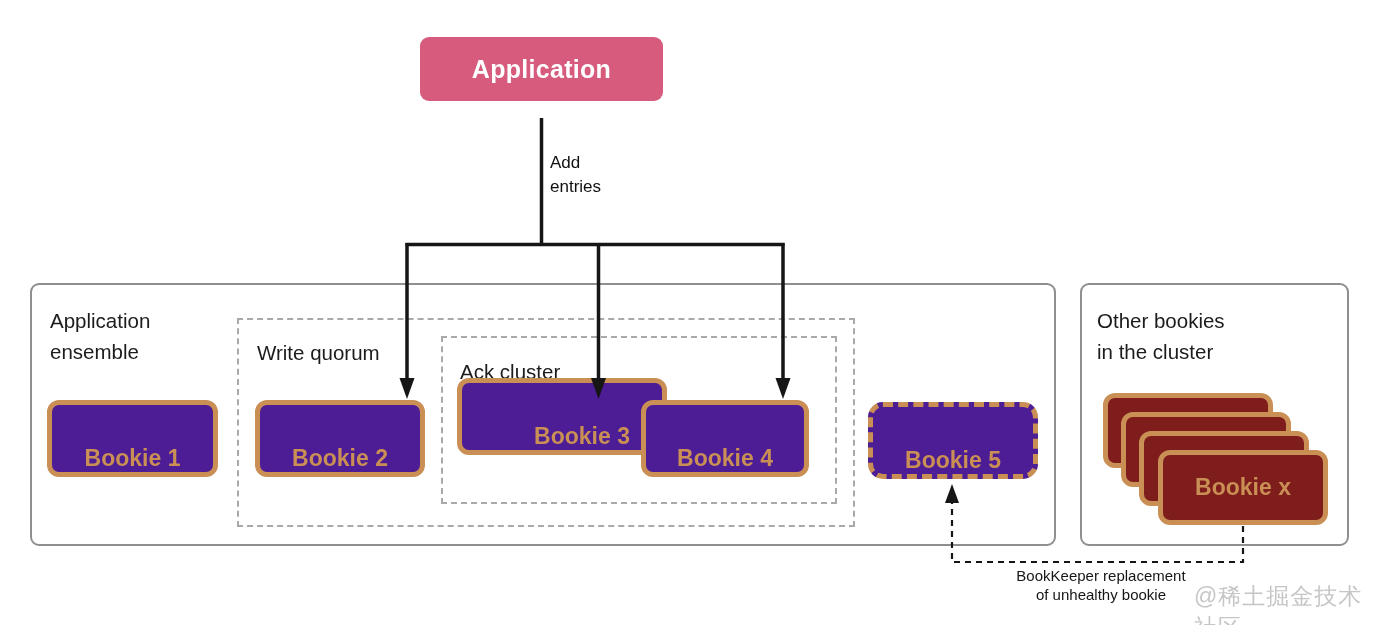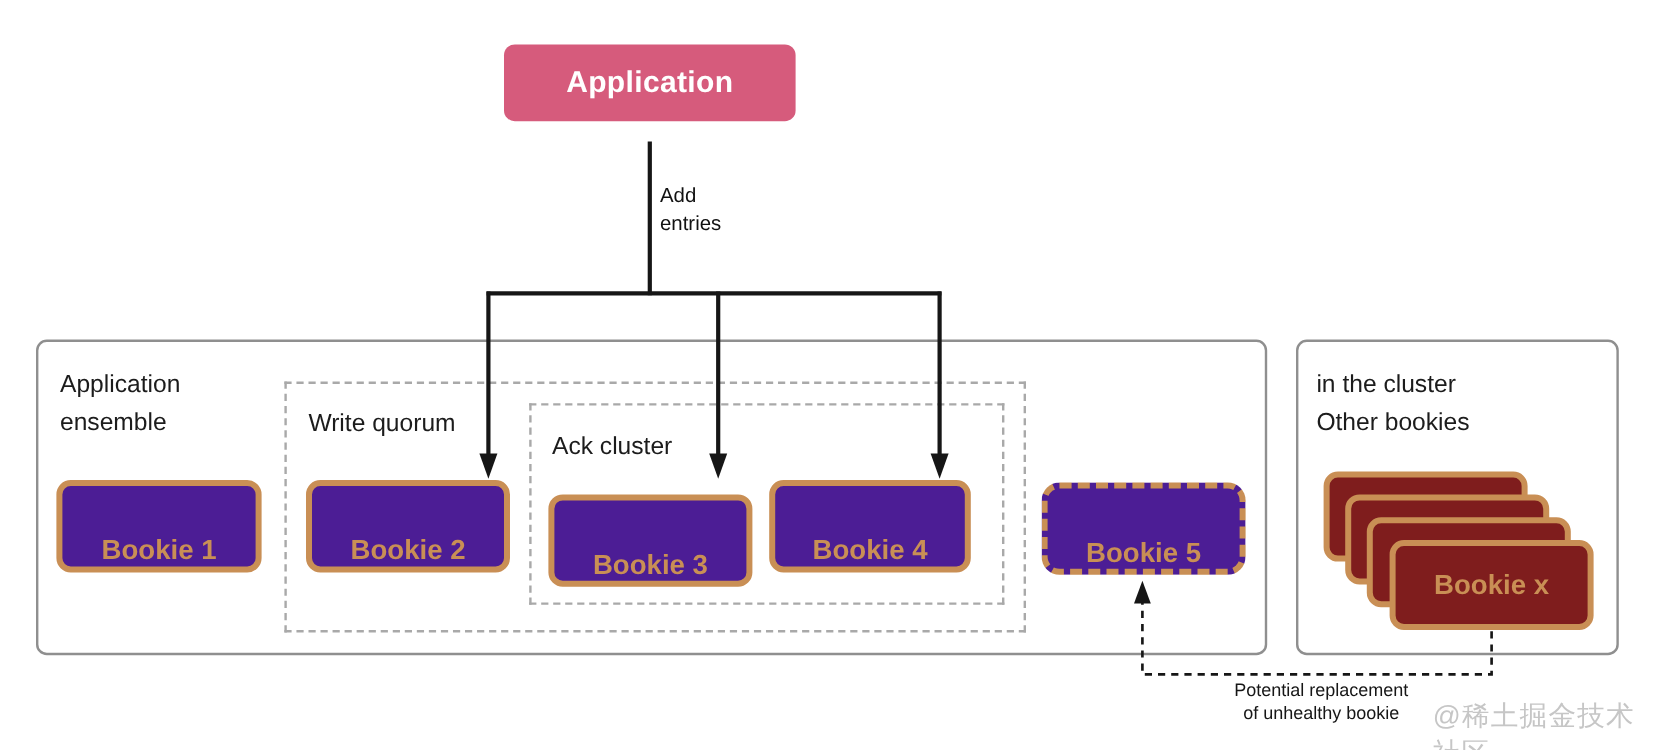--- a/index.html
+++ b/index.html
@@ -47,21 +47,21 @@
   .quorum-label{font-size:20.5px;color:var(--text);}
   .write-quorum-label{left:257px;top:341px;}
   .ack-quorum-label{left:460px;top:360px;}
   .bookie{
     height:67px;border:5px solid var(--bookie-accent);border-radius:12px;background:#4c1d95;
     display:flex;align-items:flex-end;justify-content:center;
     color:var(--bookie-accent);font-size:23px;font-weight:700;box-sizing:content-box;
   }
   .bookie-1{left:47px;top:400px;width:161px;}
   .bookie-2{left:255px;top:400px;width:160px;}
-  .bookie-3{left:457px;top:412px;width:160px;}
+  .bookie-3{left:457px;top:378px;width:160px;padding-left:40px;}
   .bookie-4{left:641px;top:400px;width:158px;}
   .bookie-5{left:868px;top:402px;width:160px;border-style:dashed;border-radius:15px;}
   .stack-card{
     width:160px;height:65px;border:5px solid var(--bookie-accent);border-radius:12px;background:#7f1d1d;
     display:flex;align-items:center;justify-content:center;
     color:var(--bookie-accent);font-size:23px;font-weight:700;
   }
   .card-0{left:1103px;top:393px;z-index:1;}
   .card-1{left:1121px;top:412px;z-index:2;}
   .card-2{left:1139px;top:431px;z-index:3;}
@@ -111,22 +111,22 @@
   </div>
   <div class="abs bookie bookie-4">
     <span>Bookie 4</span>
   </div>
   <div class="abs bookie bookie-5">
     <span>Bookie 5</span>
   </div>
 
   <div class="abs panel right-panel"></div>
   <div class="abs panel-title other-title">
+    <div>Other bookies</div>
     <div>in the cluster</div>
-    <div>Other bookies</div>
   </div>
 
   <div class="abs stack-card card-0"></div>
   <div class="abs stack-card card-1"></div>
   <div class="abs stack-card card-2"></div>
   <div class="abs stack-card card-3">
     <span>Bookie x</span>
   </div>
 
   <svg class="overlay" viewBox="0 0 1378 625">
@@ -144,19 +144,19 @@
     <line class="flow-line" x1="783" y1="243" x2="783" y2="381"></line>
     <polygon class="flow-head" points="783,399 775.5,378 790.5,378"></polygon>
 
     <g>
       <polyline class="dash-line" points="1243,526 1243,562 952,562 952,502"></polyline>
       <polygon class="flow-head" points="952,484 945,503 959,503"></polygon>
     </g>
   </svg>
 
   <div class="abs annotation">
-    <div>Potential  replacement</div>
+    <div>BookKeeper  replacement</div>
     <div>of unhealthy bookie</div>
   </div>
 
   <div class="abs watermark">@稀土掘金技术社区</div>
 
 </div>
 
 </body></html>

